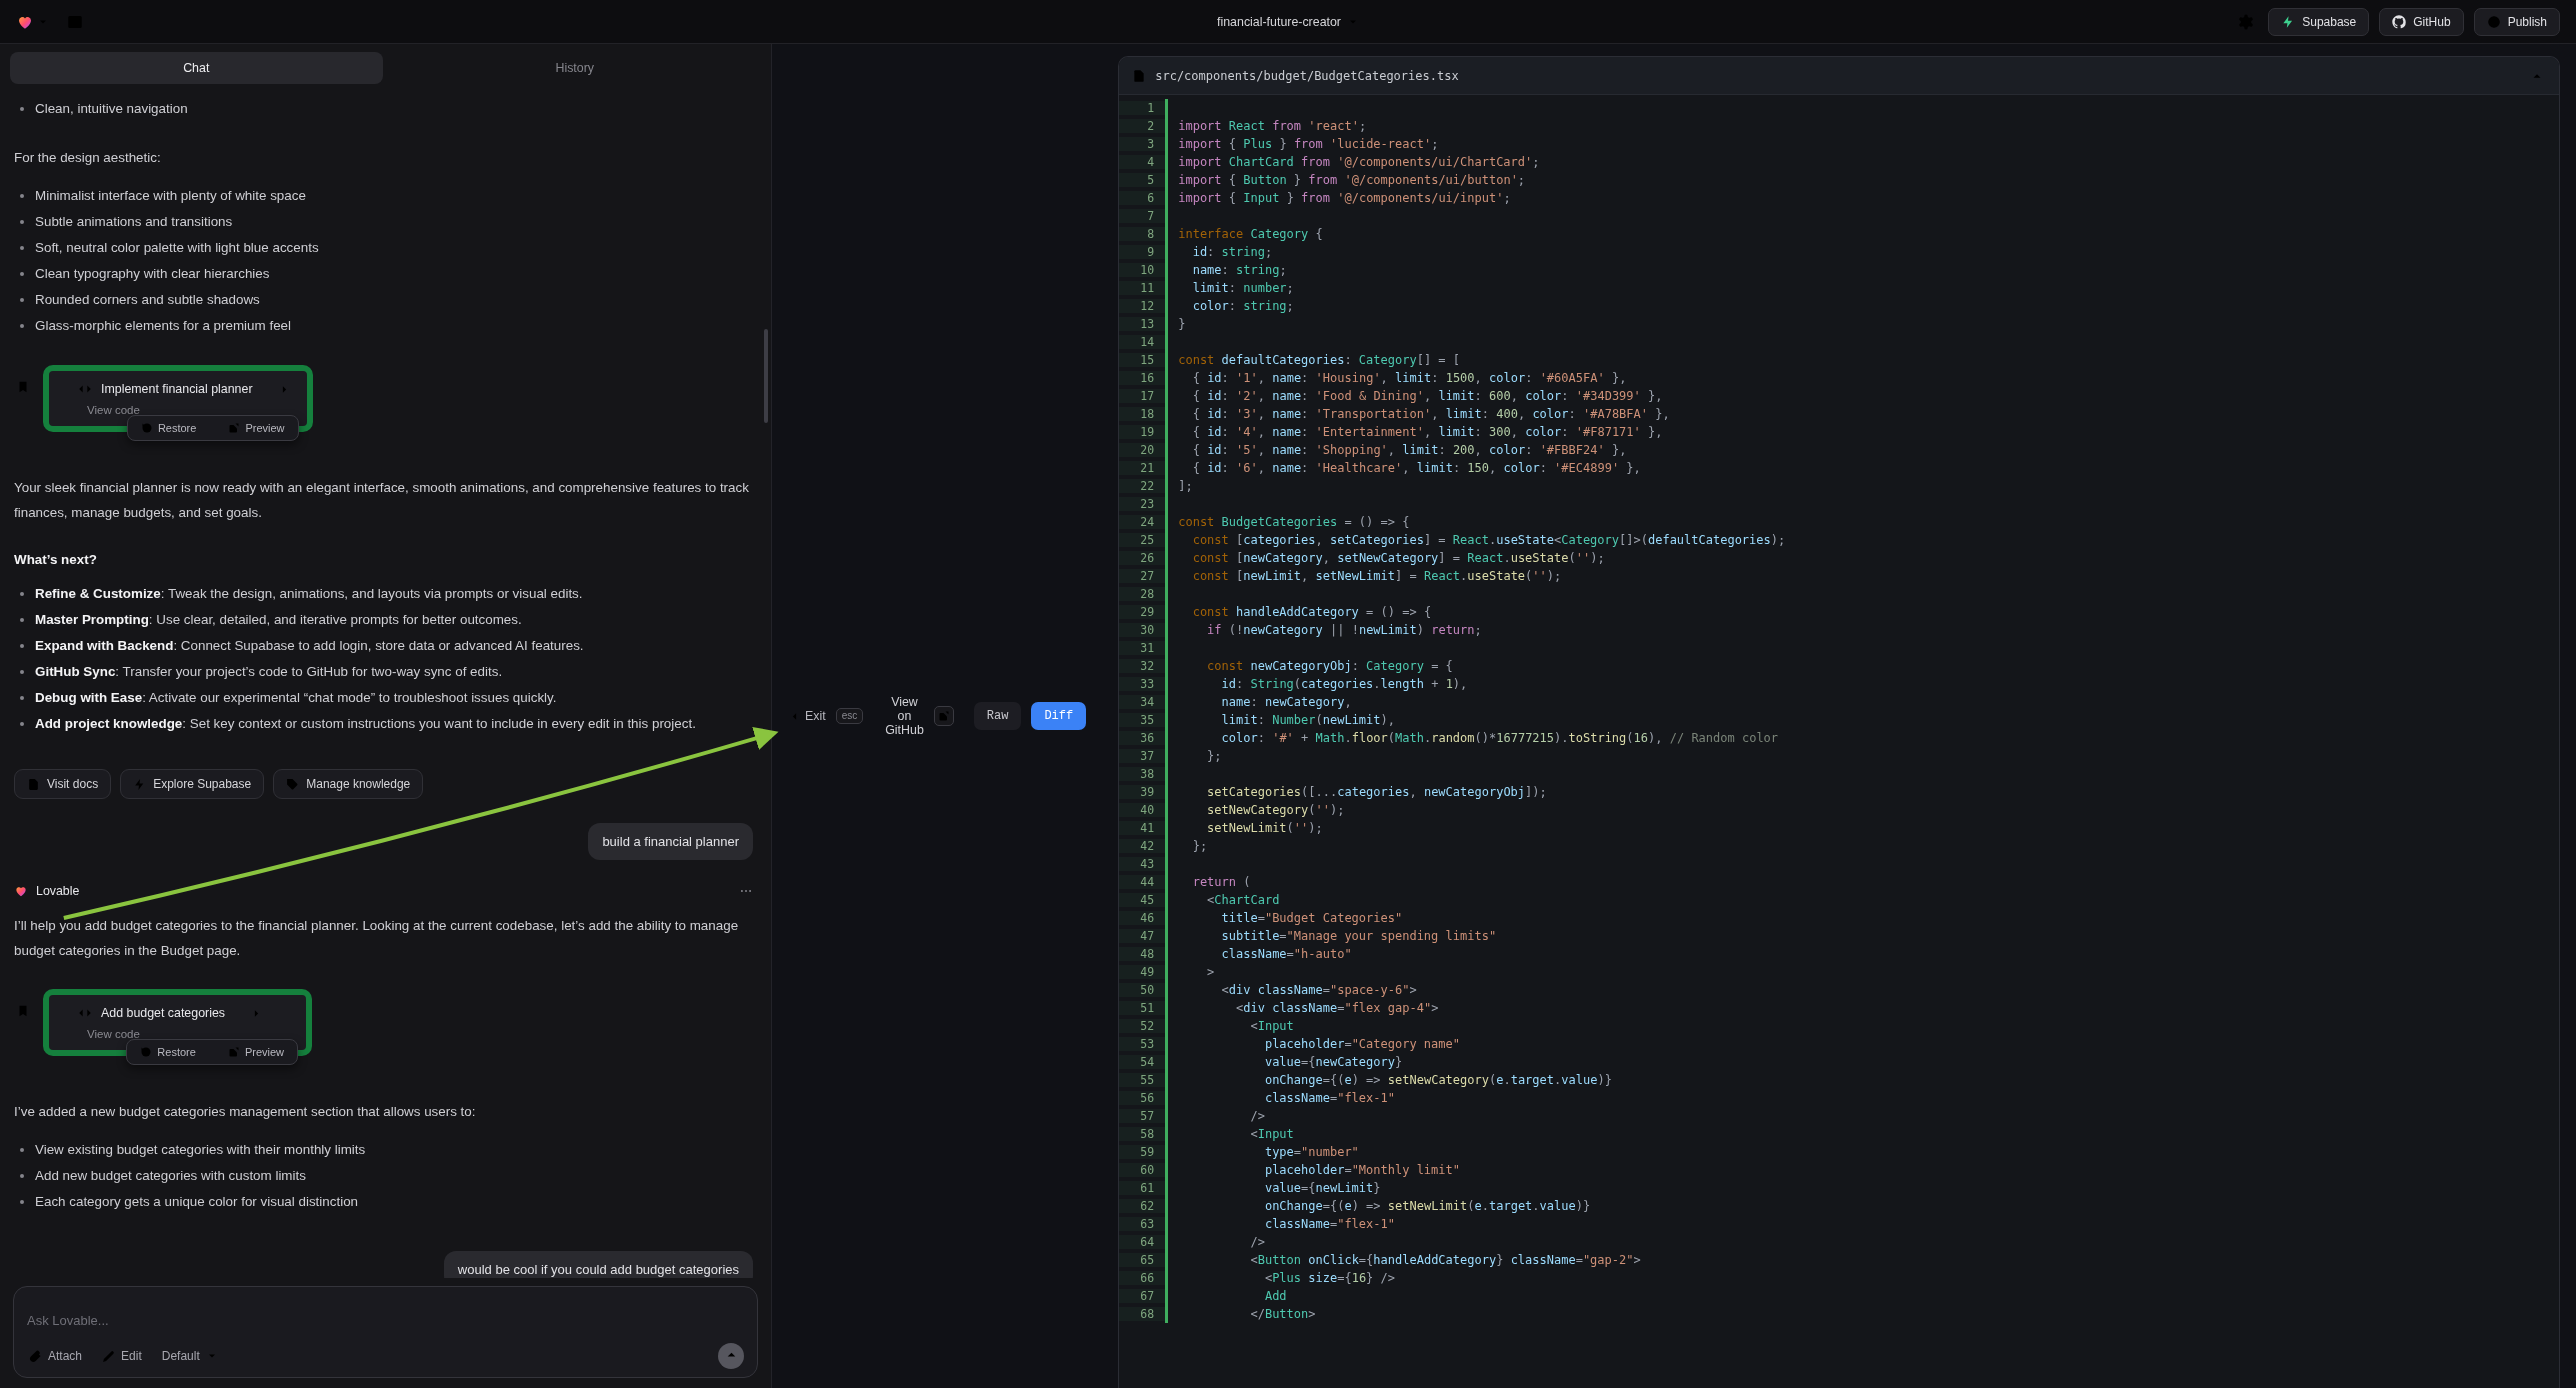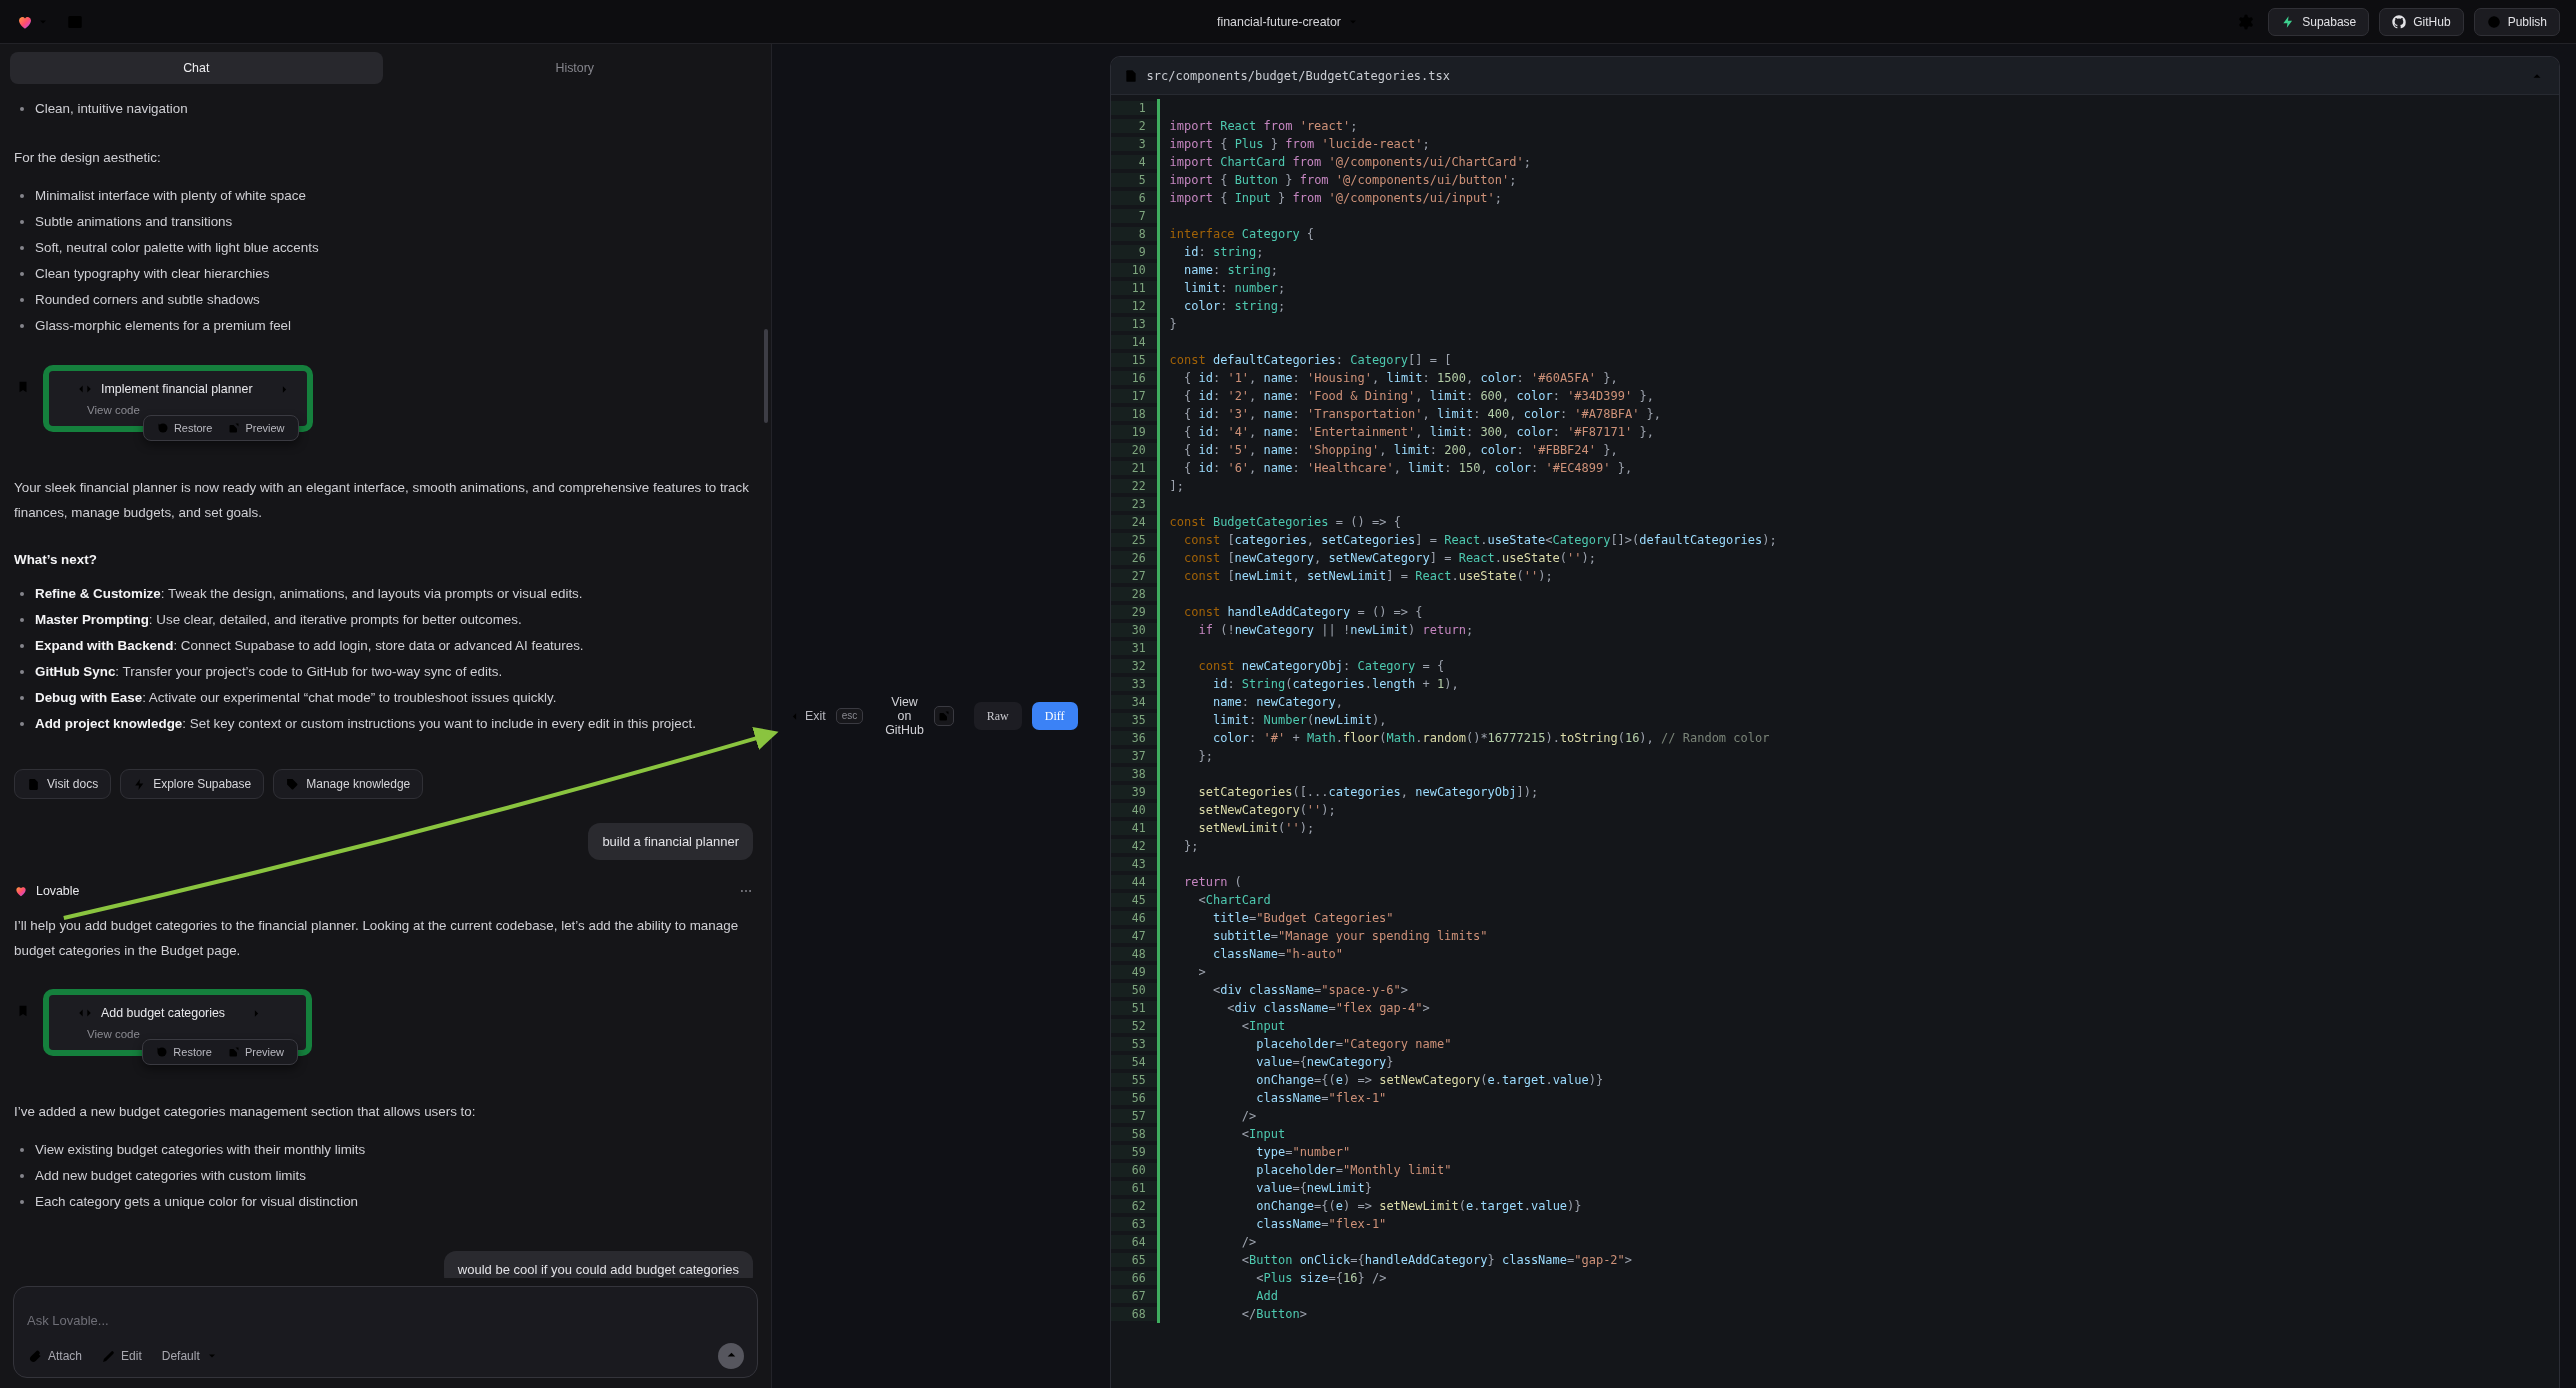--- a/index.html
+++ b/index.html
@@ -38,21 +38,21 @@
   .next-list b{font-weight:700;color:#f4f4f6}
   .mt0{margin-top:2px}
 
   .action-row{display:flex;align-items:flex-start;gap:11px;margin:16px 0 30px;position:relative}
   .bookmark{background:none;border:none;color:#8a8a91;padding:2px;margin-top:13px;display:flex}
   .action-card{position:relative;background:#1c1c21;border:6px solid #15803d;border-radius:10px;padding:11px 16px 10px 13px;min-width:269px}
   .ac-title-row{display:flex;align-items:center;gap:9px}
   .ac-title{font-size:12.4px;color:#e8e8ec;white-space:nowrap}
   .ac-chev{margin-left:16px;color:#8a8a91;display:flex}
   .ac-viewcode{display:block;background:none;border:none;color:#8a8a91;font-size:11.5px;margin:8px 0 0 25px;padding:0;font-family:inherit}
-  .ac-toolbar{position:absolute;right:8px;bottom:-15px;display:flex;gap:2px;background:#1a1a1f;border:1px solid #3a3a41;
+  .ac-toolbar{position:absolute;right:8px;bottom:-15px;display:flex;gap:18px;background:#1a1a1f;border:1px solid #3a3a41;
     border-radius:8px;padding:3px 6px;box-shadow:0 4px 10px rgba(0,0,0,.45)}
   .ac-tool{display:flex;align-items:center;gap:5px;background:none;border:none;color:#b9b9c0;font-size:11px;padding:3px 7px;font-family:inherit;white-space:nowrap}
 
   .quick-actions{display:flex;gap:9px;margin:22px 0 4px}
   .qa-btn{display:flex;align-items:center;gap:7px;height:30px;padding:0 12px;background:#1b1b20;border:1px solid #303036;
     border-radius:9px;color:#d6d6da;font-size:12px;font-family:inherit;white-space:nowrap}
 
   .bubble-row{display:flex;justify-content:flex-end;margin:20px 0 8px}
   .bubble{max-width:428px;background:#2a2a2f;border-radius:12px;padding:9px 14px;font-size:13px;color:#e2e2e6;line-height:19px}
   .bubble-row.last{margin-top:auto;margin-bottom:16px;padding-top:26px}
@@ -72,21 +72,21 @@
     display:flex;align-items:center;justify-content:center}
 
   
   .code-panel{flex:1;min-width:0;background:#101116;display:flex;flex-direction:row;min-height:0}
   .code-header{flex:0 0 52px;display:flex;align-items:center;gap:10px;padding:0 16px}
   .exit-btn{display:flex;align-items:center;gap:4px;background:none;border:none;color:#b9b9c0;font-size:12.4px;font-family:inherit}
   .kbd{border:1px solid #3a3a41;border-radius:5px;font-size:10px;color:#8a8a91;padding:2px 5px;line-height:1;background:#17171b}
   .gh-view{background:none;border:none;color:#d2d2d7;font-size:12.4px;font-family:inherit;margin-left:12px}
   .kbd-icon{display:inline-flex;align-items:center;padding:3px}
   .flex-spacer{flex:1}
-  .hdr-btn{height:28px;padding:0 13px;border-radius:7px;border:none;background:#1d1d23;color:#c9c9cf;font-size:12px;font-family:Liberation Serif, serif}
+  .hdr-btn{height:28px;padding:0 13px;border-radius:7px;border:none;background:#1d1d23;color:#c9c9cf;font-size:12px;font-family:Liberation Mono, monospace}
   .hdr-btn.active{background:#3b82f6;color:#fff}
 
   .file-wrap{flex:1;min-height:0;padding:12px 16px 0;overflow:hidden}
   .file-card{height:100%;display:flex;flex-direction:column;background:#15171c;border:1px solid #2b2d35;border-bottom:none;
     border-radius:10px 10px 0 0;overflow:hidden}
   .file-header{flex:0 0 38px;display:flex;align-items:center;gap:9px;padding:0 13px;background:#1b1e24;border-bottom:1px solid #272a31}
   .file-ic{color:#9aa3ad;display:flex}
   .file-path{font-family:"DejaVu Sans Mono",monospace;font-size:12px;color:#c9ccd2}
   .collapse-btn{margin-left:auto;background:none;border:none;color:#9aa3ad;padding:2px;display:flex}
 

